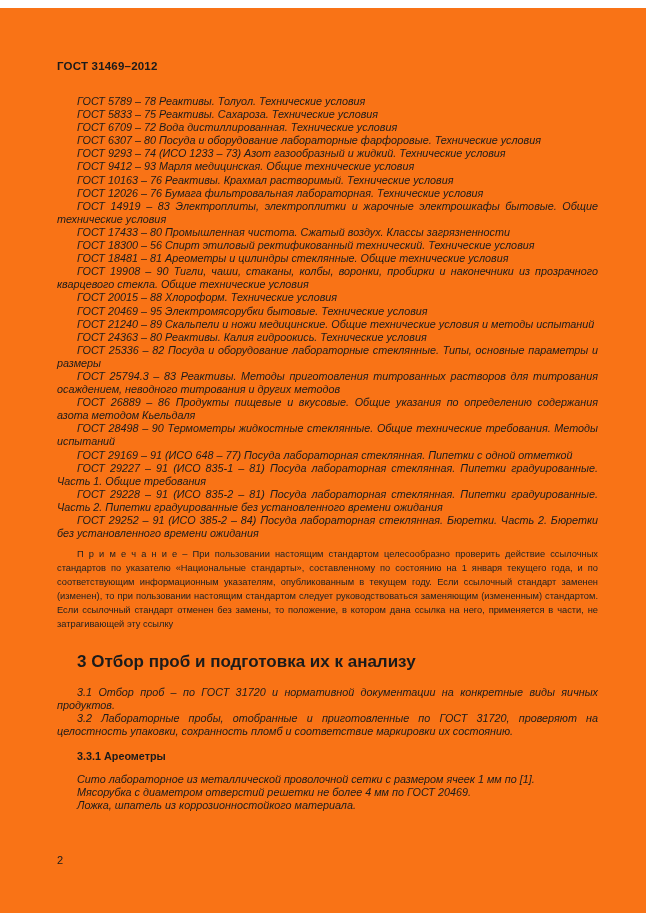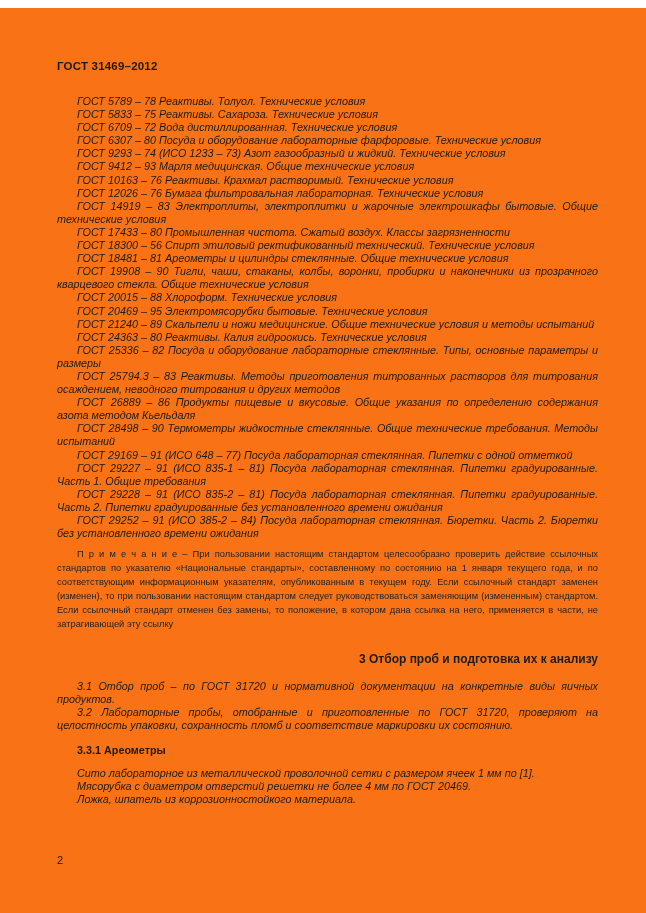--- a/index.html
+++ b/index.html
@@ -31,26 +31,25 @@
   .references .para { margin: 0; }
   .note {
     font-size: 9.3px;
     line-height: 14px;
     text-align: justify;
     text-indent: 20px;
     margin-top: 7px;
     color: #222;
   }
   .section-title {
-    font-size: 12px;
+    font-size: 17px;
     font-weight: bold;
     padding-left: 20px;
     margin-top: 21px;
     margin-bottom: 14px;
-    text-align: right;
   }
   .subheading {
     font-size: 10.8px;
     font-weight: bold;
     padding-left: 20px;
     margin-top: 11px;
     margin-bottom: 11px;
   }
   .page-number {
     position: absolute;

